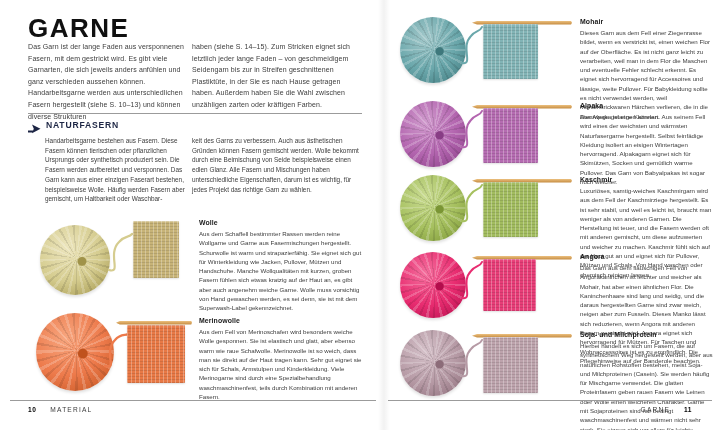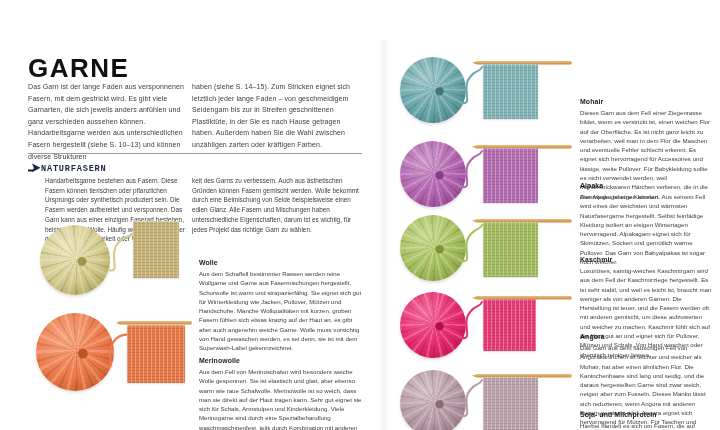--- a/index.html
+++ b/index.html
@@ -1,24 +1,24 @@
 <!DOCTYPE html>
 <html><head>
 <meta charset="utf-8">
 <style>
   html,body{margin:0;padding:0;background:#ffffff;}
   #canvas{position:relative;width:720px;height:430px;background:#ffffff;overflow:hidden;
           font-family:"Liberation Sans","DejaVu Sans",sans-serif;}
-  .abs{position:absolute;margin-top:40px;}
+  .abs{position:absolute;}
   
   .title{font-size:26px;font-weight:800;letter-spacing:1.5px;color:#101010;}
   .body-col{color:#3c3c3c;text-align:left;}
   .intro{font-size:7px;line-height:11.6px;letter-spacing:.1px;}
   .natcol{font-size:6.4px;line-height:9.7px;}
-  .sec-head{display:flex;align-items:center;font-family:Liberation Mono, monospace;}
+  .sec-head{display:flex;align-items:flex-start;gap:5px;}
   .sec-head-label{font-size:8.6px;font-weight:bold;letter-spacing:.8px;color:#1c2544;}
   .rule{height:1px;background:#9b9b9b;}
   .yarn-name{font-size:6.9px;font-weight:bold;color:#1b1b1b;letter-spacing:.1px;}
   .yarn-text{font-size:6.15px;line-height:9.3px;color:#3c3c3c;}
   .footer{font-size:6.6px;letter-spacing:1.2px;color:#3a3a3a;display:flex;gap:14px;align-items:baseline;}
   .footer .num{font-weight:bold;color:#000;letter-spacing:.5px;}
   
   .ball{position:absolute;border-radius:50%;
     background:
       radial-gradient(circle at 60% 52%, var(--dark) 0 7%, rgba(0,0,0,0) 9%),

